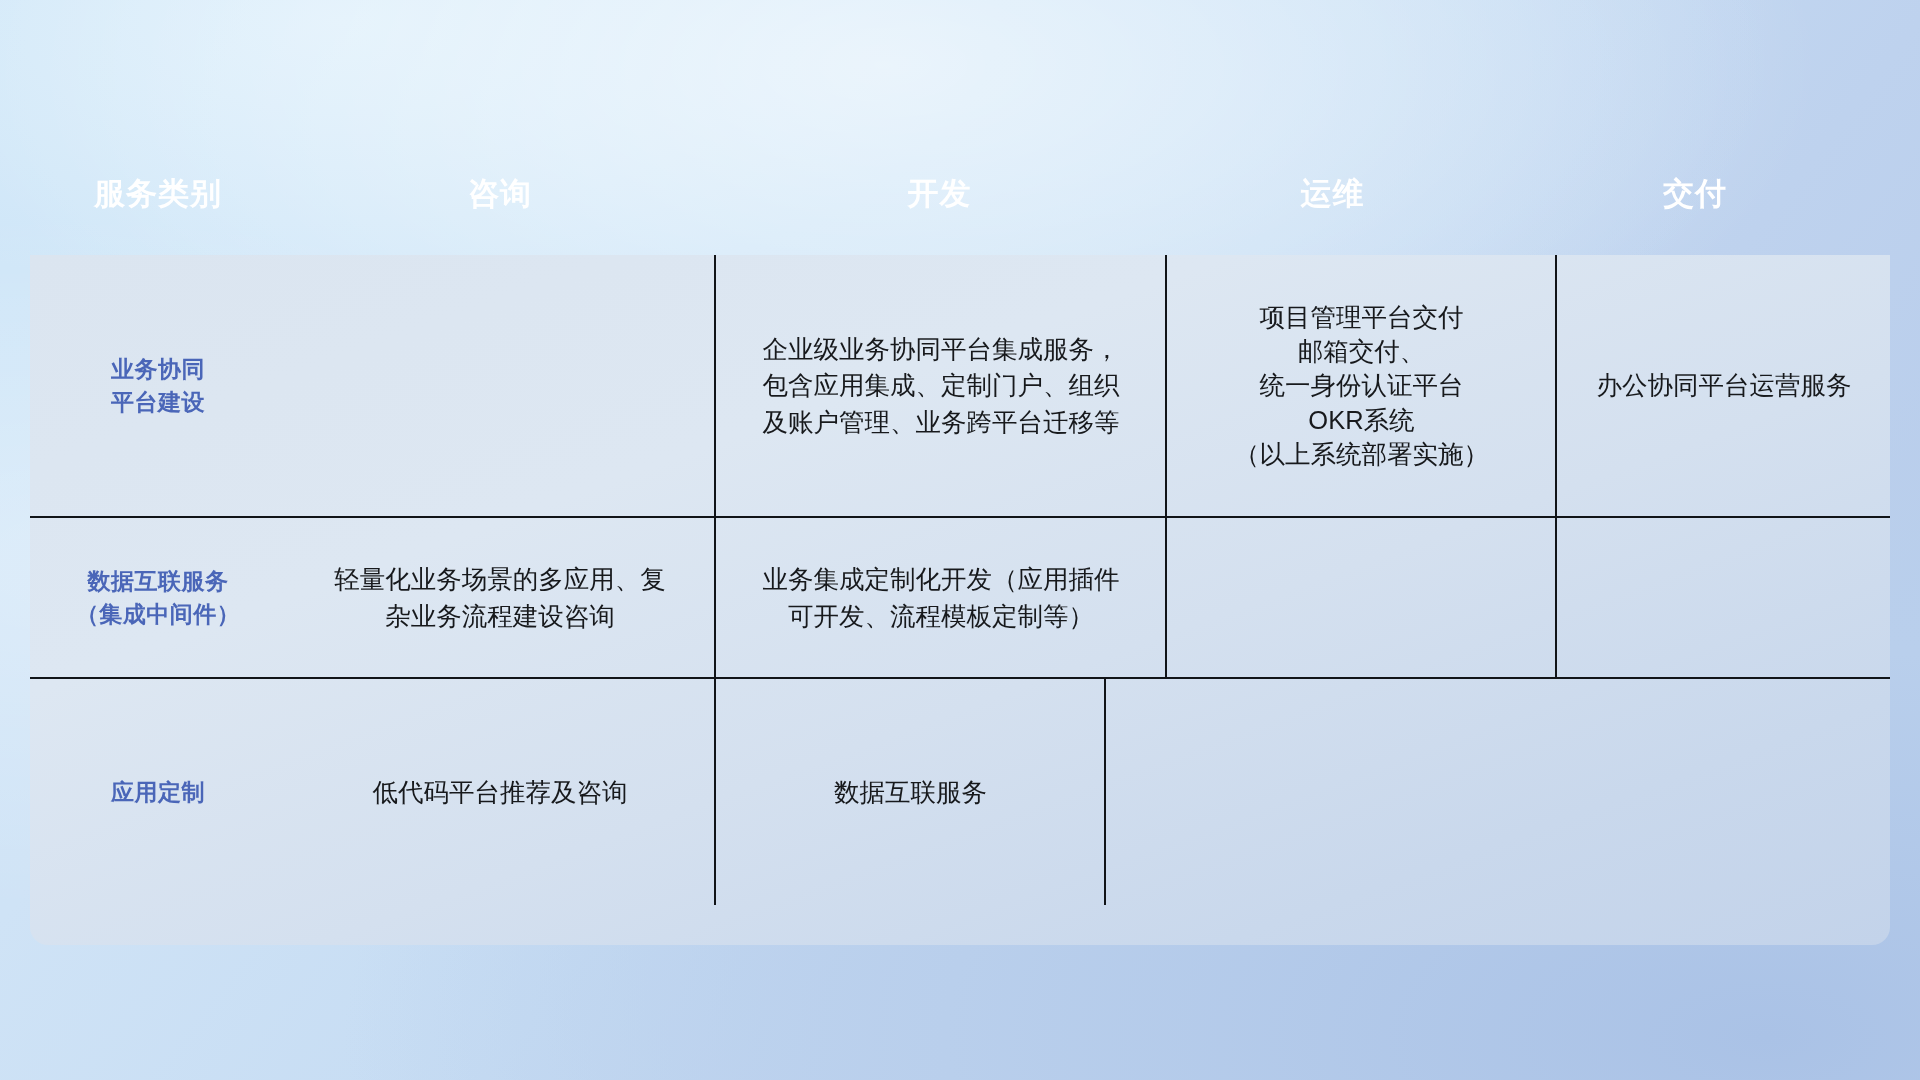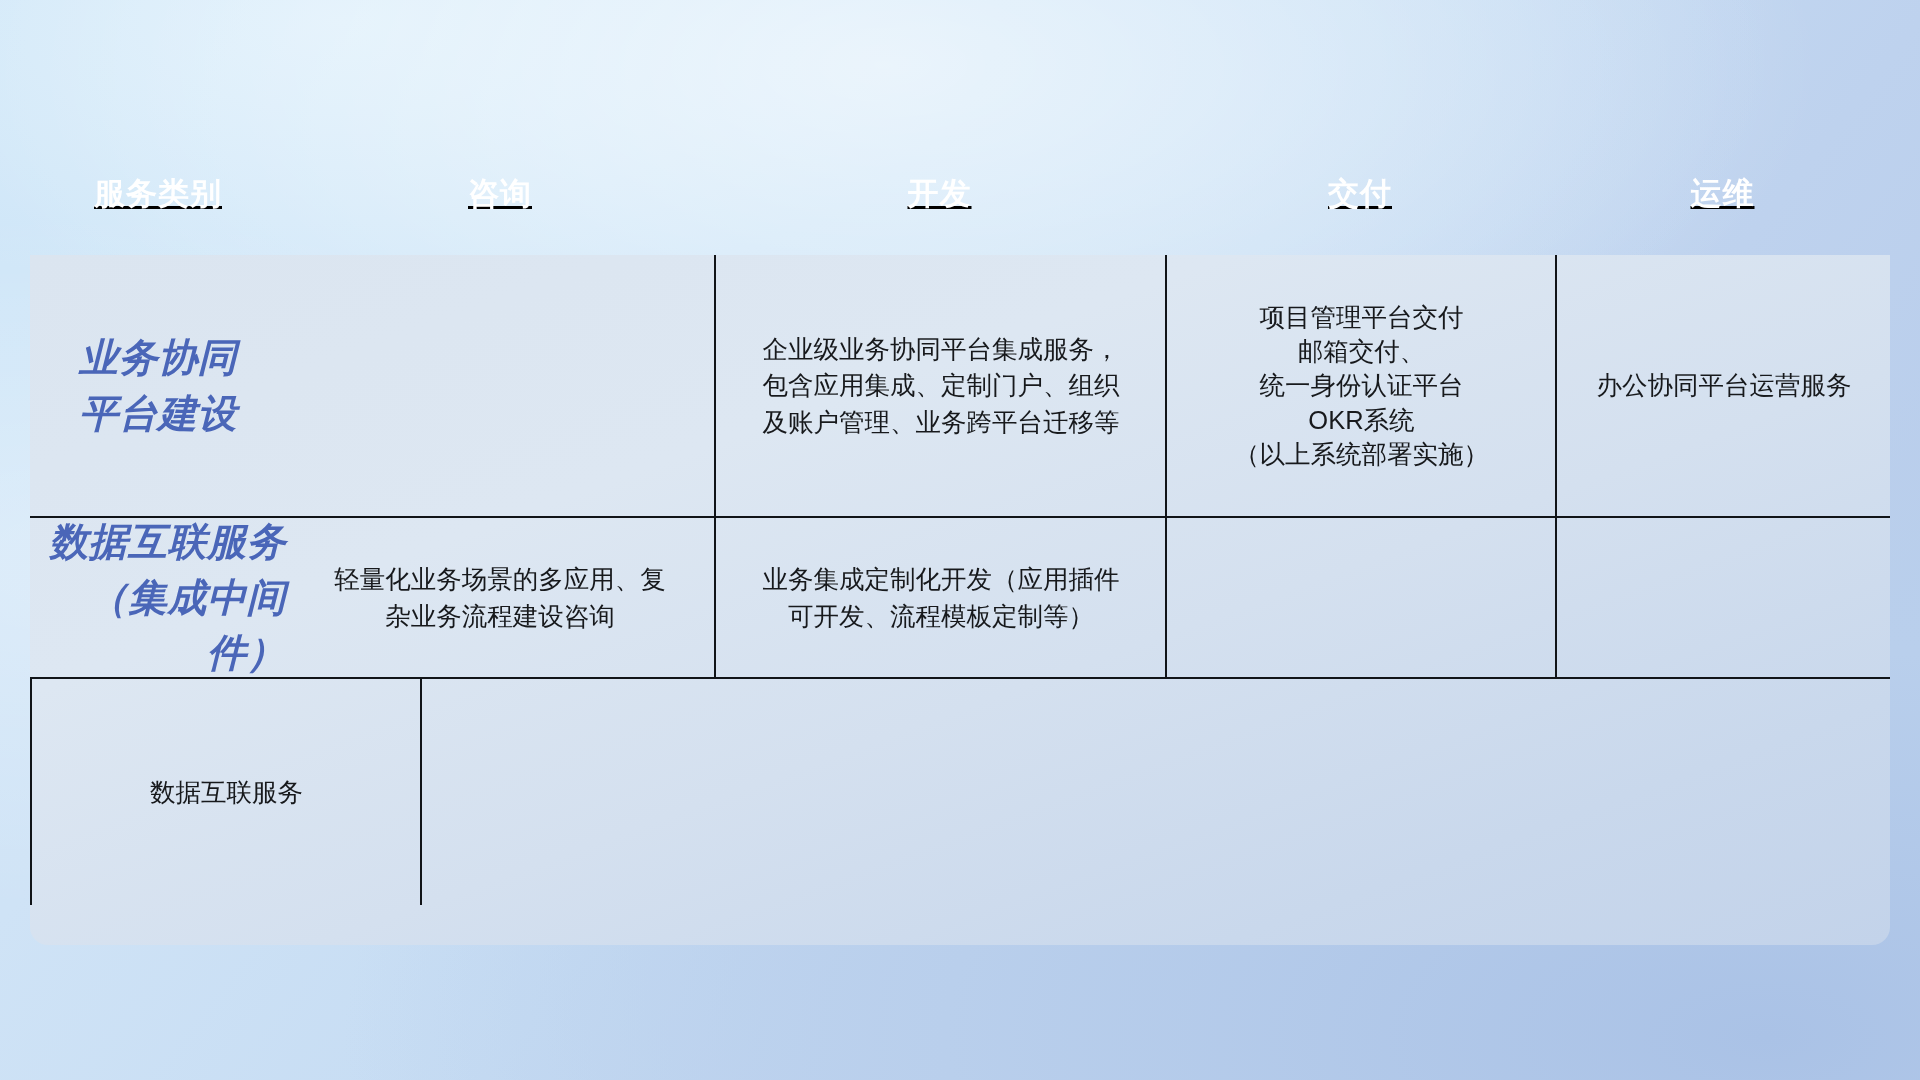--- a/index.html
+++ b/index.html
@@ -58,21 +58,20 @@
         #be1743 26%,
         #a32d67 41%,
         #8540८0 50%,
         #7c4590 55%,
         #6a53a3 68%,
         #5a62b0 80%,
         #4f6bb6 90%,
         #4d6cb5 100%);
     display: flex;
     align-items: center;
-    text-decoration: underline;
   }
   #table-header .hcell {
     color: #ffffff;
     font-size: 31px;
     font-weight: bold;
     text-align: center;
     letter-spacing: 1px;
     white-space: nowrap;
   }
 
@@ -117,27 +116,26 @@
   
   .c0 { width: 684px; display: flex; }
   .c0 .cat  { width: 256px; display: flex; align-items: center; justify-content: center; }
   .c0 .desc { width: 428px; display: flex; align-items: center; justify-content: center; }
   .c1 { width: 451px; }
   .c2 { width: 390px; }
   .c3 { width: 335px; }
 
   .cat-label {
     color: #4a66b8;
-    font-size: 39px;
+    font-size: 23px;
     font-weight: bold;
     line-height: 1.42;
-    text-align: right;
+    text-align: center;
     white-space: pre-line;
     letter-spacing: 0.5px;
-    font-style: italic;
   }
   .cell-text {
     color: #17191c;
     font-size: 25.5px;
     line-height: 1.42;
     text-align: center;
     white-space: pre-line;
   }
   .cell-text.narrow { line-height: 1.34; }
 </style>
@@ -154,25 +152,25 @@
       <div class="cat">
         <span>服务类别</span>
       </div>
       <div class="desc">
         <span>咨询</span>
       </div>
     </div>
     <div class="hcell c1" style="display:flex;justify-content:center;">
       <span>开发</span>
     </div>
+    <div class="hcell c3" style="display:flex;align-items:center;justify-content:center;">
+      <span>运维</span>
+    </div>
     <div class="hcell c2" style="display:flex;align-items:center;justify-content:center;">
       <span>交付</span>
-    </div>
-    <div class="hcell c3" style="display:flex;align-items:center;justify-content:center;">
-      <span>运维</span>
     </div>
   </div>
 
   <div id="table-body">
 
     <div class="trow r1">
       <div class="c0">
         <div class="cat">
           <span class="cat-label">业务协同
 平台建设</span>
@@ -212,20 +210,28 @@
       </div>
       <div class="tcell sep c2">
         <span class="cell-text"></span>
       </div>
       <div class="tcell sep c3">
         <span class="cell-text"></span>
       </div>
     </div>
 
     <div class="trow r3">
+      <div class="c0">
+        <div class="cat">
+          <span class="cat-label">应用定制</span>
+        </div>
+        <div class="desc">
+          <span class="cell-text">低代码平台推荐及咨询</span>
+        </div>
+      </div>
       <div class="tcell sep c2">
         <span class="cell-text">数据互联服务</span>
       </div>
       <div class="tcell sep c3">
         <span class="cell-text"></span>
       </div>
     </div>
 
   </div>
 </div>

